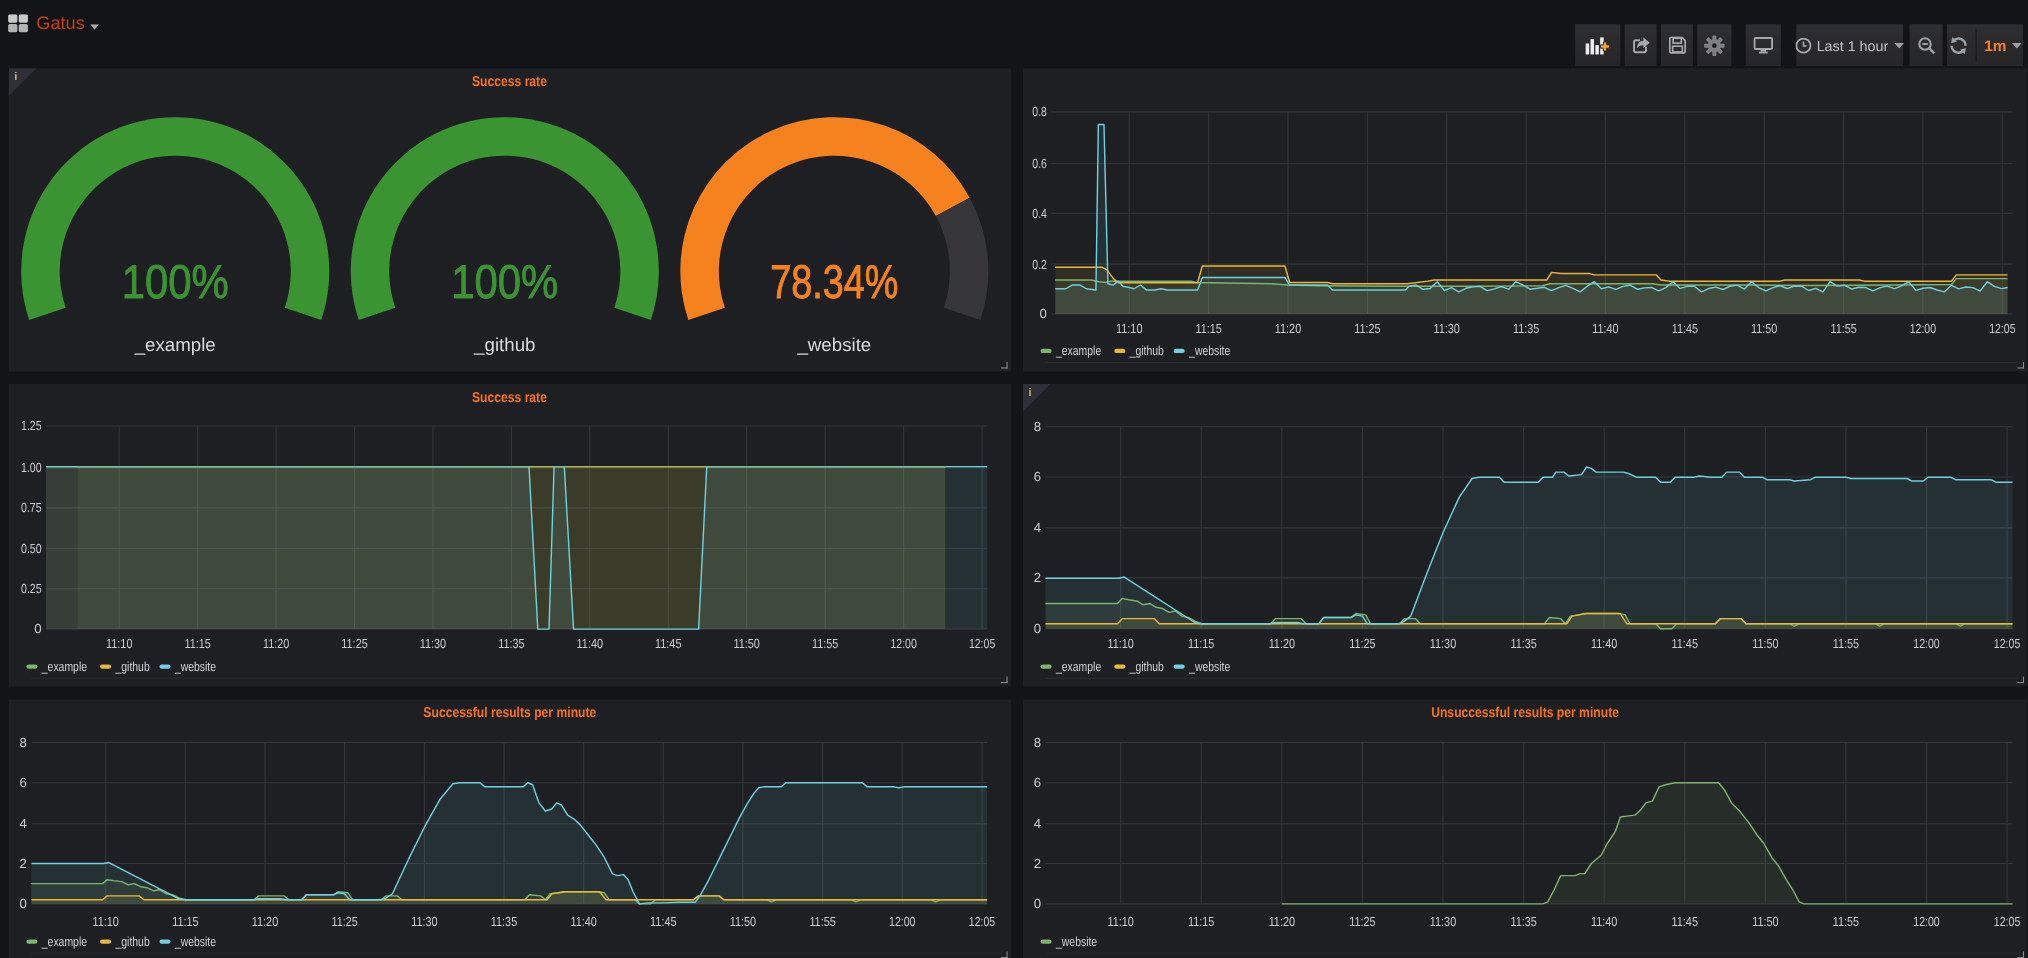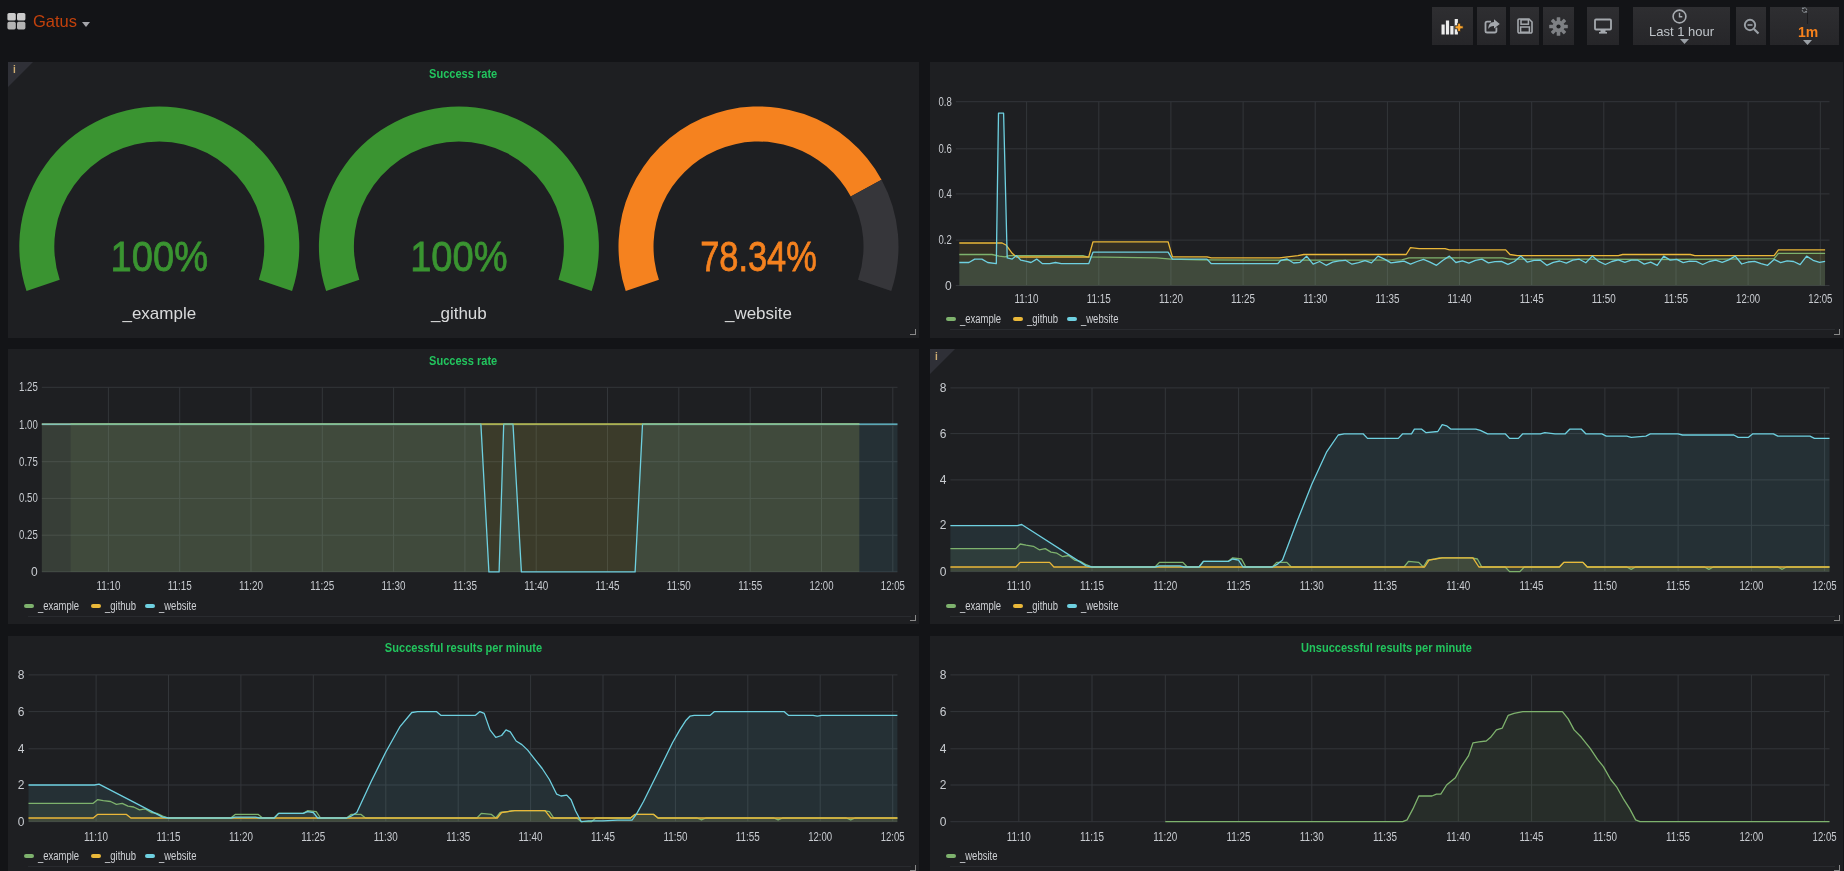--- a/index.html
+++ b/index.html
@@ -1,32 +1,32 @@
 <!DOCTYPE html>
 <html><head><meta charset="utf-8">
 <style>
 * { margin:0; padding:0; box-sizing:border-box; }
 html,body { width:1844px; height:871px; overflow:hidden; background:#131417;
   font-family:"Liberation Sans", sans-serif; }
 .panel { position:absolute; background:#1e1f22; }
 .panel > svg { position:absolute; left:0; top:0; }
 .ptitle { position:absolute; left:0; right:0; top:4px; text-align:center;
-  font-size:13px; font-weight:bold; color:#22c55e; }
+  font-size:13px; font-weight:bold; color:#f97316; }
 .ptitle span { display:inline-block; transform:scaleX(0.85); }
 .tick { font-size:12px; fill:#c9ccd1; }
 .legend { position:absolute; left:16px; display:flex; align-items:center; font-size:12px; color:#d0d2d6; white-space:nowrap; }
 .li { display:flex; align-items:center; margin-right:11px; }
 .lt { display:inline-block; transform:scaleX(0.79); transform-origin:0 50%; margin-right:-10px; }
 .sw { display:inline-block; width:10px; height:4px; border-radius:2px; margin-right:4px; }
 .info { position:absolute; left:0; top:0; }
 .rsz { position:absolute; right:3px; bottom:3px; width:6px; height:6px;
   border-right:1.5px solid #888; border-bottom:1.5px solid #888; }
 .sep { position:absolute; left:20px; right:8px; height:1px; background:#292b2f; }
-.hbtn { position:absolute; top:7px; height:38px; background:linear-gradient(#2e2e31,#262629);
-  display:flex; align-items:center; justify-content:center;flex-direction:column; }
+.hbtn { position:absolute; top:22px; height:38px; background:linear-gradient(#2e2e31,#262629);
+  display:flex; align-items:center; justify-content:center; }
 .gval { font-size:43px; font-weight:normal; }
 .glab { font-size:17px; fill:#dadbdc; }
 text { font-family:"Liberation Sans", sans-serif; }
 </style></head>
 <body>
 <svg style="position:absolute;left:7px;top:13px" width="19" height="17">
 <rect x="0.4" y="0" width="8.4" height="7.6" rx="1.6" fill="#cbcbcb"></rect>
 <rect x="10" y="0" width="8.4" height="7.6" rx="1.6" fill="#cbcbcb"></rect>
 <rect x="0.4" y="8.8" width="8.4" height="7.6" rx="1.6" fill="#b4b4b4"></rect>
 <rect x="10" y="8.8" width="8.4" height="7.6" rx="1.6" fill="#b4b4b4"></rect>

